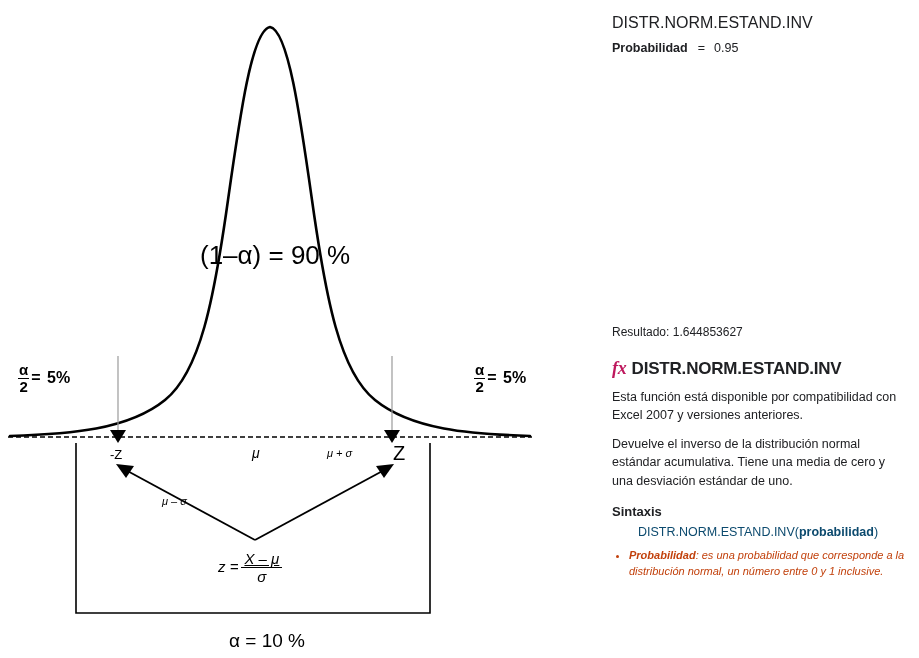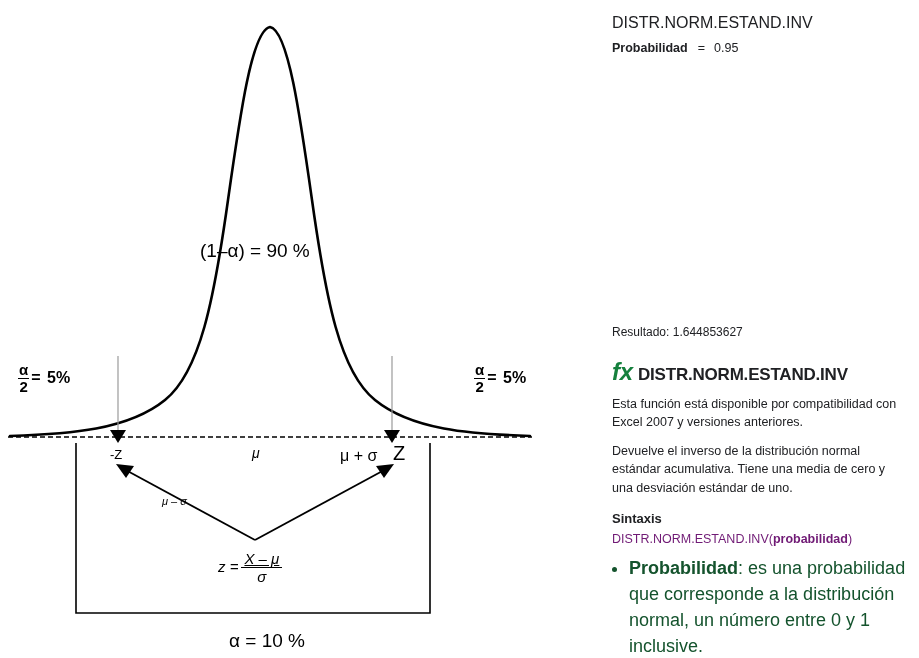--- a/index.html
+++ b/index.html
@@ -53,26 +53,26 @@
     font-weight: bold;
     vertical-align: middle;
     margin-left: 2px;
   }
 
   #alpha-left  { left: 18px;  top: 362px; }
   #alpha-right { left: 474px; top: 362px; }
 
   #center-label {
     left: 200px; top: 240px;
-    font-size: 19px;
+    font-size: 26px;
   }
 
   #axis-mu        { left: 252px; top: 445px; font-size: 14px; font-style: italic; }
   #axis-mu-minus  { left: 162px; top: 447px; font-size: 11px; font-style: italic; margin-top: 48px; }
-  #axis-mu-plus   { left: 340px; top: 447px; font-size: 16px; }
+  #axis-mu-plus   { left: 327px; top: 447px; font-size: 11px; font-style: italic; }
   #axis-negz      { left: 110px; top: 447px; font-size: 13px; }
   #axis-posz      { left: 393px; top: 442px; font-size: 20px; }
 
   #z-formula {
     left: 218px; top: 550px;
     font-size: 15px;
   }
   #z-formula .zsym { font-style: italic; }
   #z-formula .fracbox {
     display: inline-block;
@@ -128,50 +128,52 @@
     width: 295px;
   }
   #fx-head {
     font-size: 17px;
     font-weight: bold;
     color: #202124;
     margin-bottom: 9px;
     letter-spacing: -0.2px;
   }
   #fx-glyph {
-    color: #15803d;
+    color: #be185d;
     font-style: italic;
-    font-family: Liberation Sans, sans-serif;
-    font-weight: bold;
-    font-size: 24px;
+    font-family: Liberation Serif, serif;
+    font-weight: bold;
+    font-size: 18px;
     margin-right: 5px;
   }
   .help-p {
     font-size: 12.5px;
     line-height: 1.45;
     color: #202124;
     margin: 0 0 11px 0;
   }
   #syntax-head {
     font-size: 13px;
     font-weight: bold;
     color: #202124;
     margin: 14px 0 6px 0;
   }
   #syntax-line {
     font-size: 12.5px;
-    color: #701a75;
+    color: #0c4a6e;
     margin-bottom: 9px;
+    margin-left: 26px;
   }
   #syntax-line .argb { font-weight: bold; }
   #bullets { margin: 0; padding-left: 17px; }
   #bullets li {
-    font-size: 18px;
+    font-size: 11px;
     line-height: 1.45;
-    color: #14532d;
+    color: #c2410c;
+    font-style: italic;
   }
   #bullets li .argb { font-weight: bold; }
 </style>
 </head>
 <body>
 
 <div id="diagram">
 
   <svg id="curve-svg" width="600" height="658" viewBox="0 0 600 658">
 

